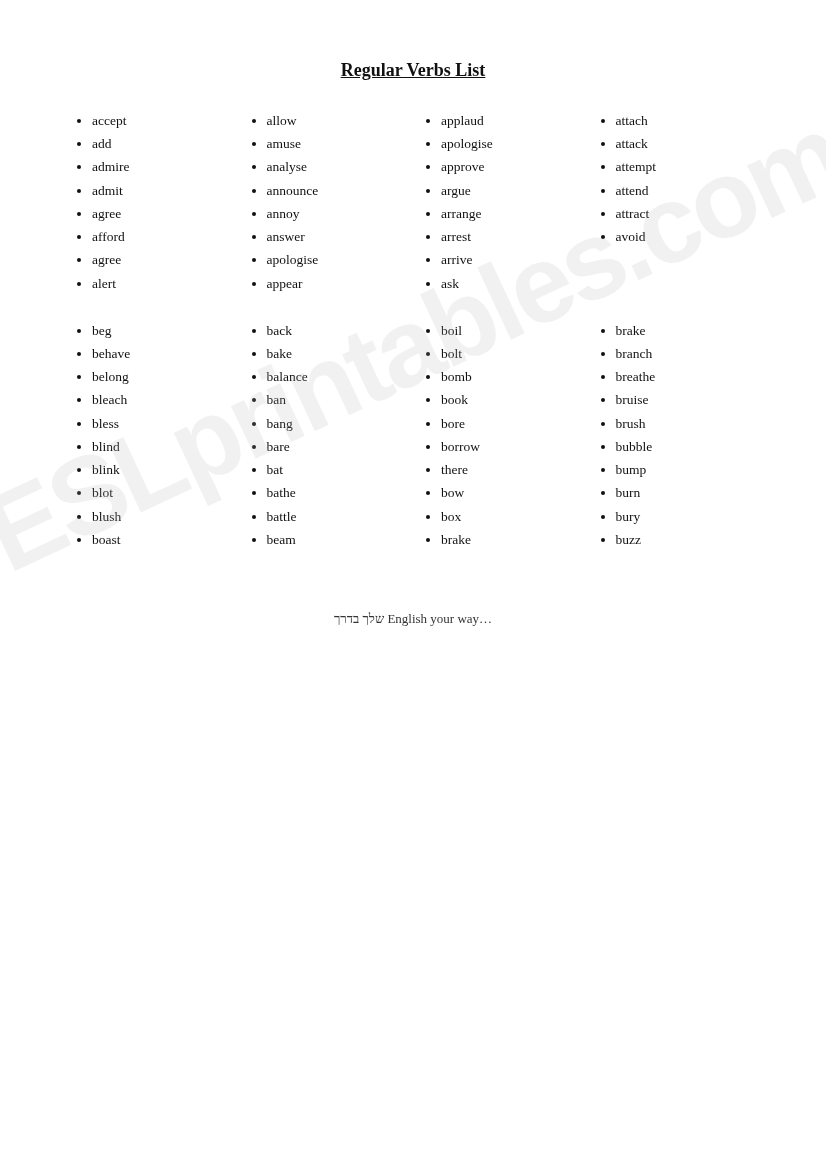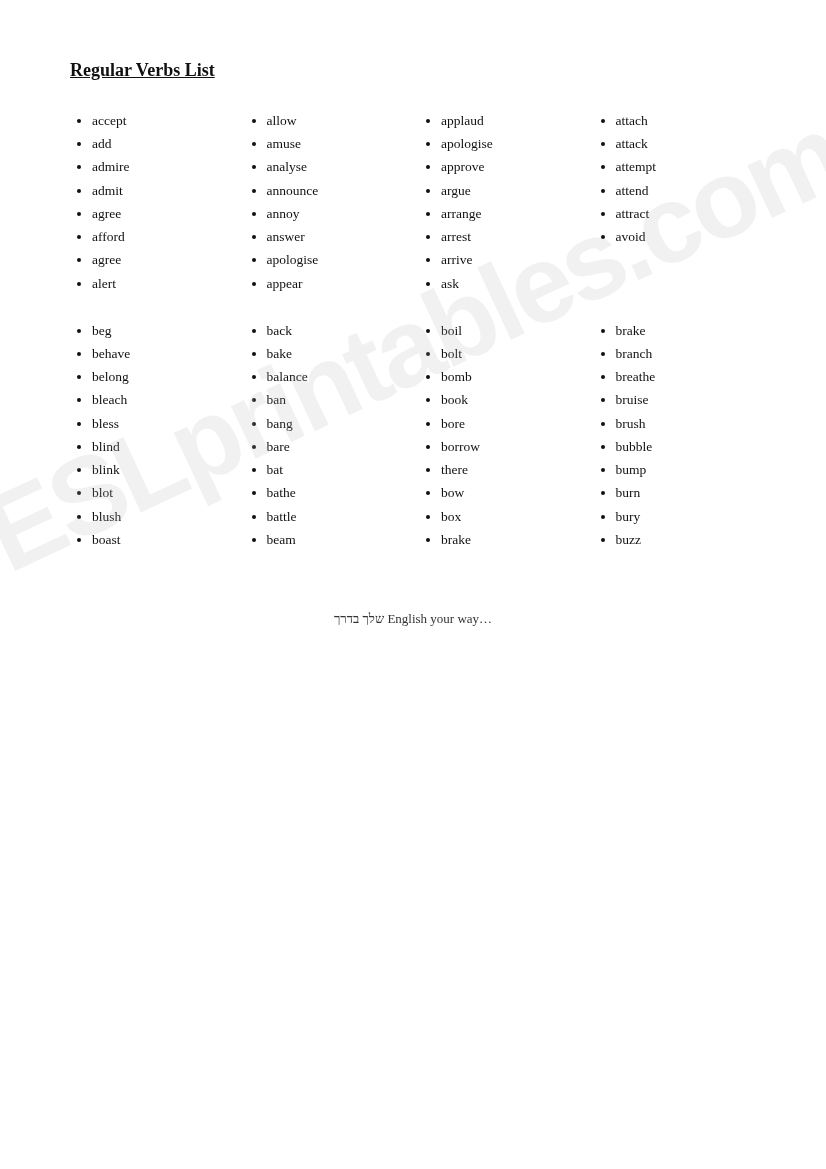--- a/index.html
+++ b/index.html
@@ -11,20 +11,21 @@
       width: 826px;
       min-height: 1169px;
       position: relative;
     }
     .page {
       padding: 60px 70px 60px 70px;
       position: relative;
       overflow: hidden;
     }
     .title {
+      text-align: center;
       font-size: 18px;
       font-weight: bold;
       text-decoration: underline;
       margin-bottom: 28px;
     }
     .intro {
       font-size: 13.5px;
       line-height: 1.55;
       margin-bottom: 24px;
       max-width: 620px;

